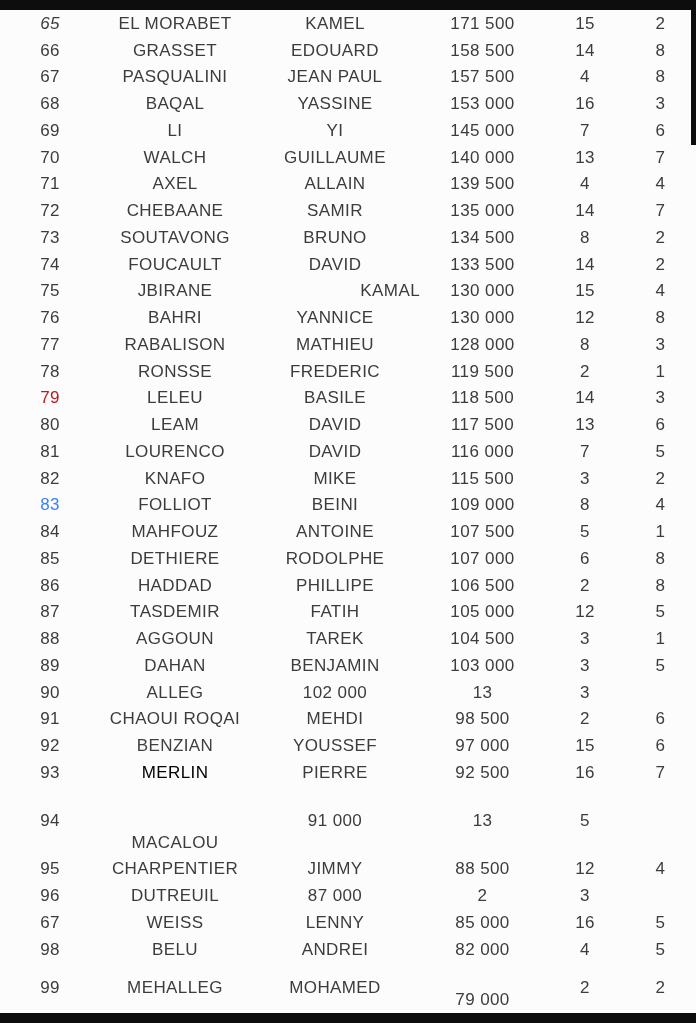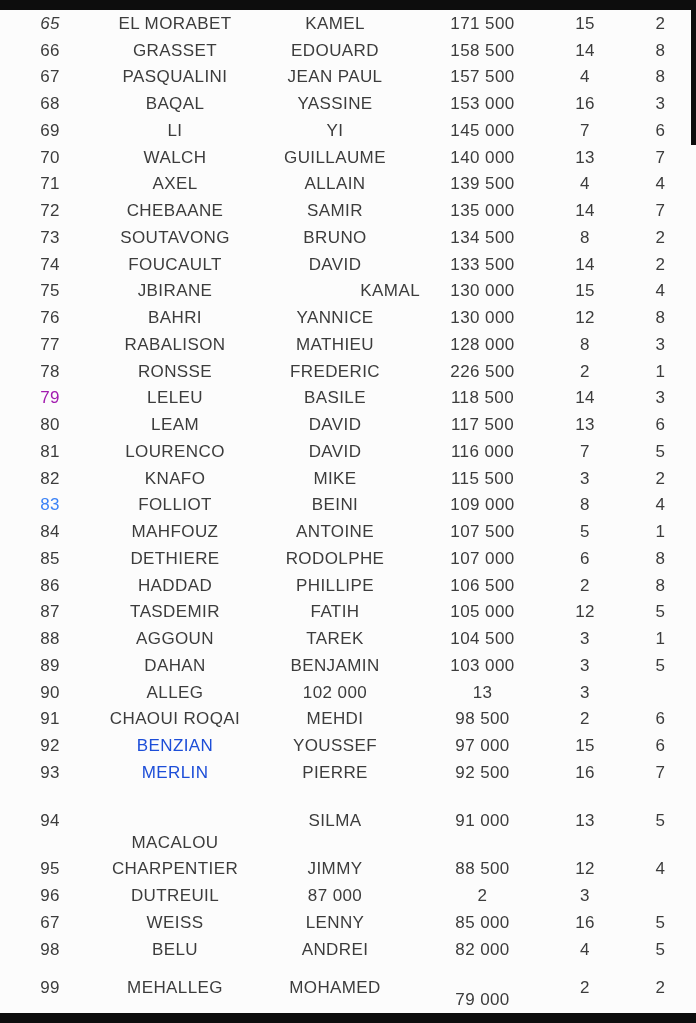--- a/index.html
+++ b/index.html
@@ -182,27 +182,27 @@
     <div class="cell" style="color: rgb(60, 60, 60);">MATHIEU</div>
     <div class="cell" style="color: rgb(60, 60, 60);">128 000</div>
     <div class="cell" style="color: rgb(60, 60, 60);">8</div>
     <div class="cell" style="color: rgb(60, 60, 60);">3</div>
   </div>
 
   <div class="row">
     <div class="cell" style="color: rgb(60, 60, 60);">78</div>
     <div class="cell" style="color: rgb(60, 60, 60);">RONSSE</div>
     <div class="cell" style="color: rgb(60, 60, 60);">FREDERIC</div>
-    <div class="cell" style="color: rgb(60, 60, 60);">226 500</div>
+    <div class="cell" style="color: rgb(60, 60, 60);">119 500</div>
     <div class="cell" style="color: rgb(60, 60, 60);">2</div>
     <div class="cell" style="color: rgb(60, 60, 60);">1</div>
   </div>
 
   <div class="row">
-    <div class="cell" style="color: #a21caf;">79</div>
+    <div class="cell" style="color: #b91c1c;">79</div>
     <div class="cell" style="color: rgb(60, 60, 60);">LELEU</div>
     <div class="cell" style="color: rgb(60, 60, 60);">BASILE</div>
     <div class="cell" style="color: rgb(60, 60, 60);">118 500</div>
     <div class="cell" style="color: rgb(60, 60, 60);">14</div>
     <div class="cell" style="color: rgb(60, 60, 60);">3</div>
   </div>
 
   <div class="row">
     <div class="cell" style="color: rgb(60, 60, 60);">80</div>
     <div class="cell" style="color: rgb(60, 60, 60);">LEAM</div>
@@ -305,40 +305,39 @@
     <div class="cell" style="color: rgb(60, 60, 60);">91</div>
     <div class="cell" style="color: rgb(60, 60, 60);">CHAOUI ROQAI</div>
     <div class="cell" style="color: rgb(60, 60, 60);">MEHDI</div>
     <div class="cell" style="color: rgb(60, 60, 60);">98 500</div>
     <div class="cell" style="color: rgb(60, 60, 60);">2</div>
     <div class="cell" style="color: rgb(60, 60, 60);">6</div>
   </div>
 
   <div class="row">
     <div class="cell" style="color: rgb(60, 60, 60);">92</div>
-    <div class="cell" style="color: #1d4ed8;">BENZIAN</div>
+    <div class="cell" style="color: #404040;">BENZIAN</div>
     <div class="cell" style="color: rgb(60, 60, 60);">YOUSSEF</div>
     <div class="cell" style="color: rgb(60, 60, 60);">97 000</div>
     <div class="cell" style="color: rgb(60, 60, 60);">15</div>
     <div class="cell" style="color: rgb(60, 60, 60);">6</div>
   </div>
 
   <div class="row">
     <div class="cell" style="color: rgb(60, 60, 60);">93</div>
-    <div class="cell" style="color: #1d4ed8;">MERLIN</div>
+    <div class="cell" style="color: #000000;">MERLIN</div>
     <div class="cell" style="color: rgb(60, 60, 60);">PIERRE</div>
     <div class="cell" style="color: rgb(60, 60, 60);">92 500</div>
     <div class="cell" style="color: rgb(60, 60, 60);">16</div>
     <div class="cell" style="color: rgb(60, 60, 60);">7</div>
   </div>
 
   <div class="row">
     <div class="cell" style="color: rgb(60, 60, 60);">94</div>
     <div class="cell" style="color: rgb(60, 60, 60); margin-top: 43px;">MACALOU</div>
-    <div class="cell" style="color: rgb(60, 60, 60);">SILMA</div>
     <div class="cell" style="color: rgb(60, 60, 60);">91 000</div>
     <div class="cell" style="color: rgb(60, 60, 60);">13</div>
     <div class="cell" style="color: rgb(60, 60, 60);">5</div>
   </div>
 
   <div class="row">
     <div class="cell" style="color: rgb(60, 60, 60);">95</div>
     <div class="cell" style="color: rgb(60, 60, 60);">CHARPENTIER</div>
     <div class="cell" style="color: rgb(60, 60, 60);">JIMMY</div>
     <div class="cell" style="color: rgb(60, 60, 60);">88 500</div>

